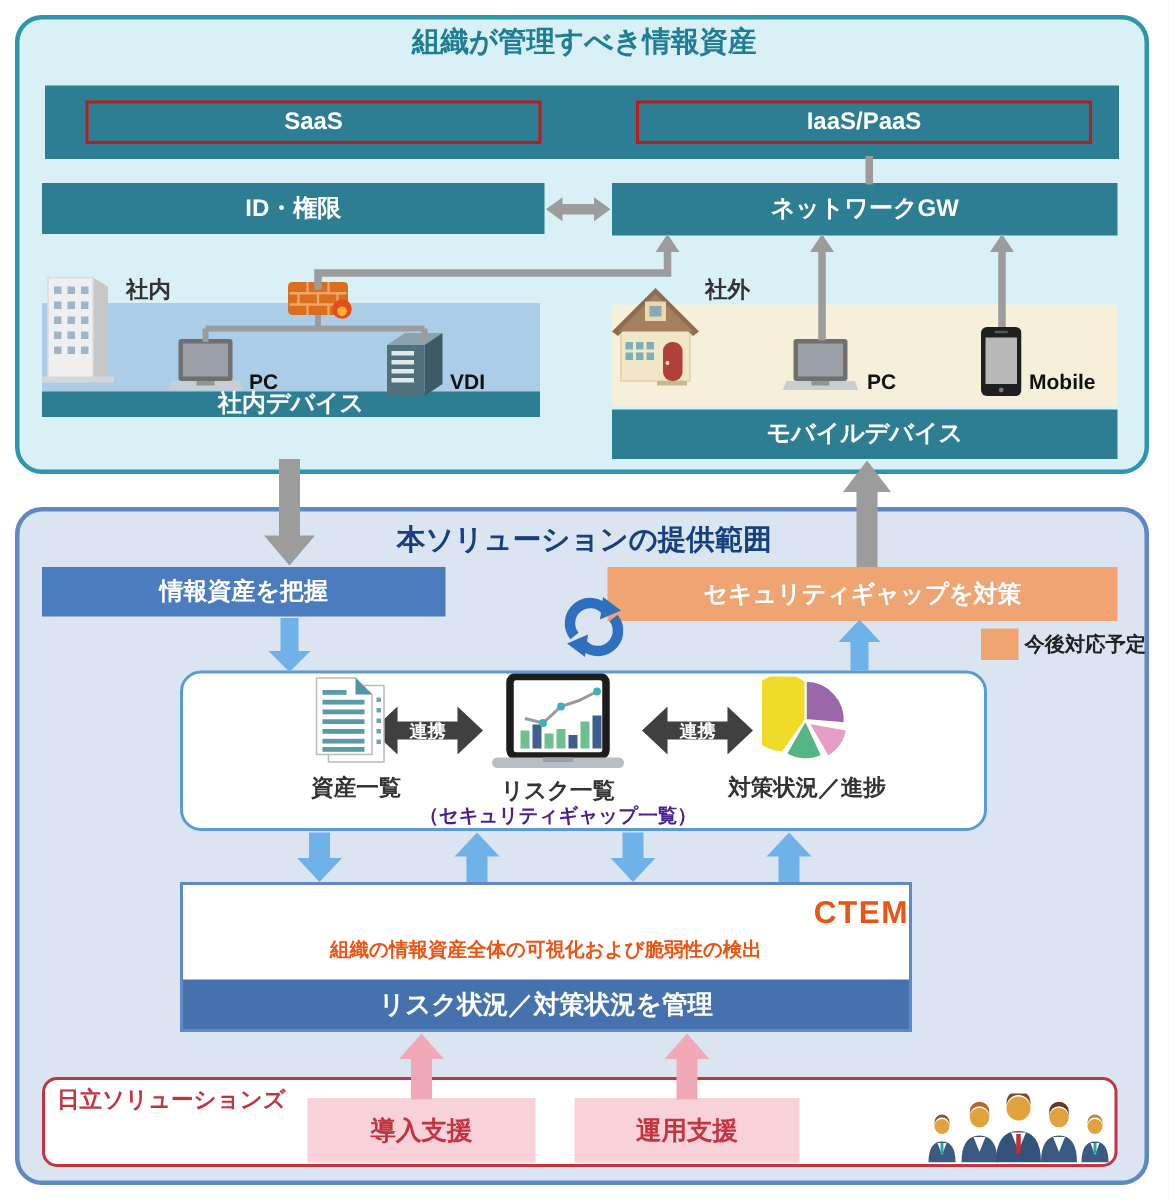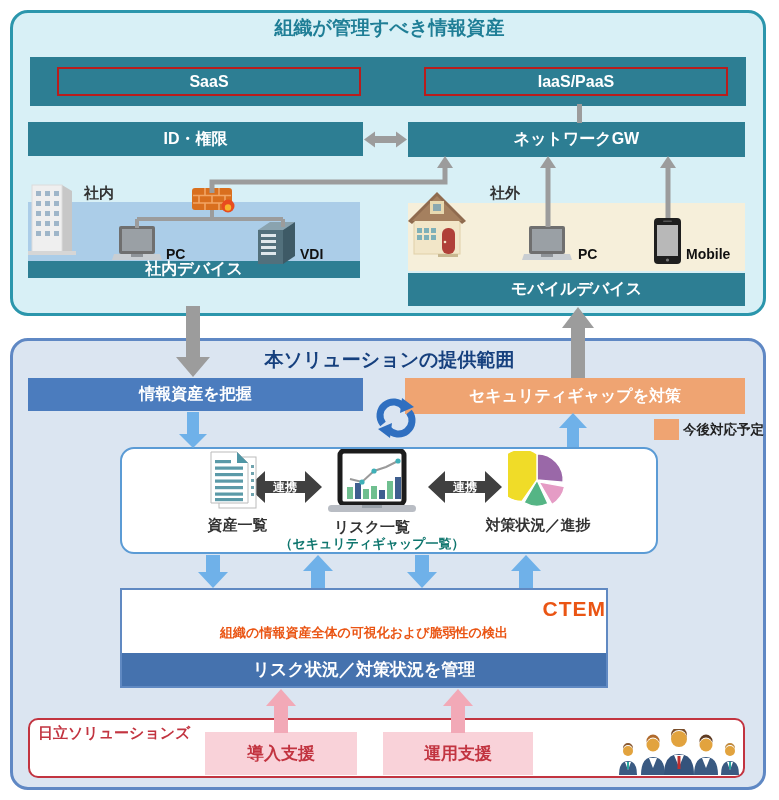--- a/index.html
+++ b/index.html
@@ -18,21 +18,21 @@
   .teal{background:#2d7e93;color:#fff;font-weight:bold;font-size:16px;}
   .inner-white{border:2px solid #b91c1c;color:#fff;font-weight:bold;font-size:16px;}
   .area-label{font-size:15px;font-weight:bold;color:#333;}
   .dev-label{font-size:14px;font-weight:bold;color:#111;}
   .bluebox{background:#4b7cbe;color:#fff;font-weight:bold;font-size:16px;}
   .orangebox{background:#efa472;color:#fff;font-weight:bold;font-size:16px;}
   .legend-square{background:#efa472;}
   .legend-text{font-size:13.5px;font-weight:600;color:#222;}
   #flowbox{left:120px;top:447px;width:538px;height:107px;background:#fff;border:2.5px solid #5b9bd5;border-radius:14px;}
   .flow-label{font-size:15px;font-weight:bold;color:#333;text-align:center;}
-  .flow-sub{font-size:13px;font-weight:bold;color:#0f766e;text-align:center;}
+  .flow-sub{font-size:13px;font-weight:bold;color:#4c1d95;text-align:center;}
   .link-arrow{background:#404040;color:#fff;font-size:12px;font-weight:bold;
     clip-path:polygon(0 50%,23% 0,23% 31%,77% 31%,77% 0,100% 50%,77% 100%,77% 69%,23% 69%,23% 100%);}
   #ctembox{left:120px;top:588px;width:488px;height:100px;background:#fff;border:2px solid #6089c2;}
   .ctem-title{margin-top:7px;text-align:right;font-size:21px;font-weight:bold;color:#ea5514;letter-spacing:1px;}
   .ctem-sub{margin-top:3px;text-align:center;font-size:13px;font-weight:bold;color:#ea5514;}
   .manage-bar{position:absolute;left:0;right:0;bottom:0;height:33px;background:#4572ae;color:#fff;font-size:17px;font-weight:bold;}
   #redbox{left:28px;top:718px;width:717px;height:60px;background:#fff;border:2.5px solid #c23440;border-radius:10px;}
   .provider-name{font-size:15px;font-weight:bold;color:#c23440;}
   .pinkbox{background:#f9d2d9;color:#c23440;font-weight:bold;font-size:17px;}
   svg{display:block;}
@@ -65,21 +65,21 @@
   <div class="abs" style="left:28px;top:202px;width:332px;height:69px;background:#abcde8;"></div>
   <div class="abs" style="left:408px;top:203px;width:337px;height:68px;background:#f6efda;"></div>
   <div class="abs flex teal" style="left:28px;top:261px;width:332px;height:17px;">
     <span>社内デバイス</span>
   </div>
   <div class="abs flex teal" style="left:408px;top:273px;width:337px;height:33px;">
     <span>モバイルデバイス</span>
   </div>
 
   <div class="abs area-label" style="left:84px;top:184px;">社内</div>
-  <div class="abs area-label" style="left:470px;top:184px;margin-left:20px;">社外</div>
+  <div class="abs area-label" style="left:470px;top:184px;">社外</div>
 
   <div class="abs dev-label" style="left:166px;top:246px;">PC</div>
   <div class="abs dev-label" style="left:300px;top:246px;">VDI</div>
   <div class="abs dev-label" style="left:578px;top:246px;">PC</div>
   <div class="abs dev-label" style="left:686px;top:246px;">Mobile</div>
 
   <div class="abs icon" style="left:26px;top:177px;">
     <svg width="54" height="80" viewBox="0 0 54 80">
       <polygon points="36,8 46,14 46,76 36,76" fill="#c7c7c7"></polygon>
       <rect x="6" y="8" width="30" height="68" fill="#efefef" stroke="#dcdcdc"></rect>
@@ -181,21 +181,21 @@
       <rect x="0" y="0" width="27" height="46" rx="4" fill="#1f1f1f"></rect>
       <rect x="3" y="7" width="21" height="31" fill="#b8b8b8"></rect>
       <circle cx="13.5" cy="42" r="1.6" fill="#777"></circle>
       <rect x="9" y="2.5" width="9" height="1.6" rx="0.8" fill="#555"></rect>
     </svg>
   </div>
 
   <div class="abs panel" id="panel2"></div>
   <div class="abs p2-title">本ソリューションの提供範囲</div>
 
-  <div class="abs flex bluebox" style="left:28px;top:378px;width:335px;height:33px;">
+  <div class="abs flex bluebox" style="left:28px;top:378px;width:269px;height:33px;">
     <span>情報資産を把握</span>
   </div>
   <div class="abs flex orangebox" style="left:405px;top:378px;width:340px;height:36px;">
     <span>セキュリティギャップを対策</span>
   </div>
 
   <div class="abs legend-square" style="left:654px;top:419px;width:25px;height:21px;"></div>
   <div class="abs legend-text" style="left:683px;top:421px;">今後対応予定</div>
 
   <div class="abs" id="flowbox"></div>

